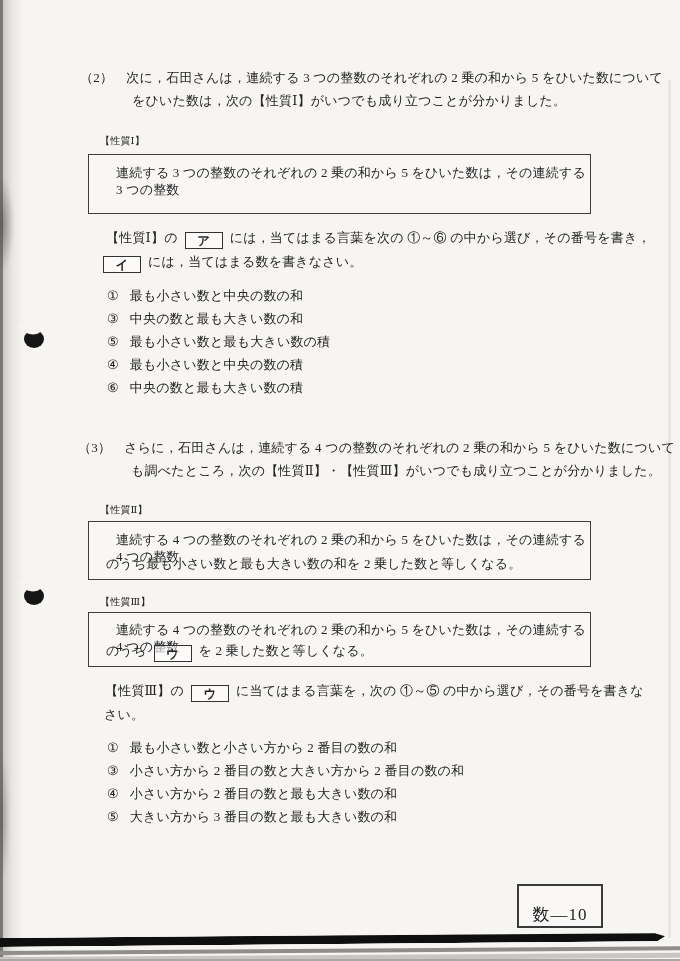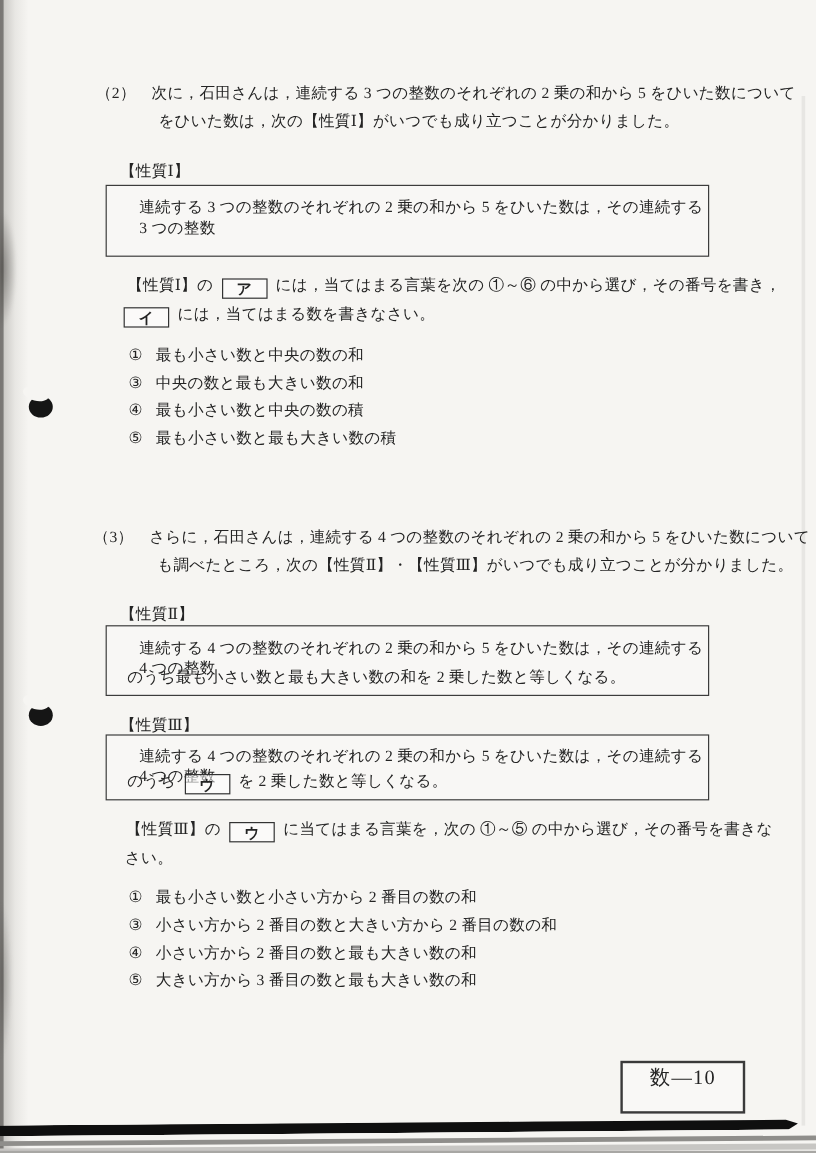--- a/index.html
+++ b/index.html
@@ -4,41 +4,41 @@
 <style>
   html,body{margin:0;padding:0}
   body{
     width:680px;height:961px;position:relative;overflow:hidden;
     background:#f6f5f2;
     font-family:"Liberation Serif","DejaVu Serif",serif;
     color:#242424;
   }
   .abs{position:absolute;white-space:nowrap}
   .txt{font-size:13px;letter-spacing:.2px;line-height:17px}
-  .title{font-size:13px;letter-spacing:.2px}
+  .title{font-size:10px;letter-spacing:.2px}
   
   .pbox{position:absolute;border:1.5px solid #3c3c3c;background:rgba(255,255,255,.25)}
   .pbox .bl1{position:absolute;left:27px;top:9px}
   .pbox .bl2{position:absolute;left:17px}
   
   .blank{
     display:inline-block;min-width:38px;height:17px;box-sizing:border-box;
     border:1.6px solid #333;background:rgba(255,255,255,.5);
     font-family:"Liberation Sans","DejaVu Sans",sans-serif;
     font-weight:bold;font-size:12.5px;line-height:14px;text-align:center;
     vertical-align:-3px;margin:0 7px;padding-top:1px;
   }
   
   .opts{position:absolute;left:107px}
   .opt{height:23px;line-height:23px;font-size:13px;letter-spacing:.2px;white-space:nowrap}
   .opt-num{display:inline-block;margin-right:11px}
   
   .pagebox{
-    position:absolute;left:517px;top:884px;width:104px;height:44px;box-sizing:border-box;
-    border:2px solid #3a3a3a;display:flex;align-items:flex-start;justify-content:center;
+    position:absolute;left:517px;top:884px;width:86px;height:44px;box-sizing:border-box;
+    border:2px solid #3a3a3a;display:flex;align-items:flex-end;justify-content:center;
     font-size:17px;letter-spacing:1px;background:rgba(255,255,255,.3);
   }
   
   .edge-band{position:absolute;left:0;top:0;width:28px;height:100%;
     background:linear-gradient(to right,rgba(118,115,110,.40),rgba(160,158,153,.16) 45%,rgba(200,198,193,0) 85%);}
   .edge-line{position:absolute;left:0;top:0;width:2.5px;height:100%;background:rgba(45,44,42,.5)}
   .edge-blotch1{position:absolute;left:0;top:176px;width:14px;height:96px;
     background:radial-gradient(ellipse at left center,rgba(62,60,56,.55),rgba(62,60,56,0) 72%);filter:blur(1.5px)}
   .edge-blotch2{position:absolute;left:0;top:752px;width:10px;height:130px;
     background:radial-gradient(ellipse at left center,rgba(62,60,56,.38),rgba(62,60,56,0) 72%);filter:blur(1.5px)}
@@ -76,22 +76,23 @@
 <div class="abs txt" style="left:106px;top:229px">
   <span>【性質Ⅰ】の</span><span class="blank">ア</span><span>には，当てはまる言葉を次の ①～⑥ の中から選び，その番号を書き，</span>
 </div>
 <div class="abs txt" style="left:103px;top:253px">
   <span class="blank" style="margin-left:0">イ</span><span>には，当てはまる数を書きなさい。</span>
 </div>
 
 <div class="opts" style="top:284px">
   <div class="opt"><span class="opt-num">①</span><span>最も小さい数と中央の数の和</span></div>
   <div class="opt"><span class="opt-num">③</span><span>中央の数と最も大きい数の和</span></div>
+  <div class="opt"><span class="opt-num">⑤</span><span>最も小さい数と最も大きい数の積</span></div>
   <div class="opt"><span class="opt-num">④</span><span>最も小さい数と中央の数の積</span></div>
-  <div class="opt"><span class="opt-num">⑤</span><span>最も小さい数と最も大きい数の積</span></div>
+  <div class="opt"><span class="opt-num">⑥</span><span>中央の数と最も大きい数の積</span></div>
 </div>
 
 <div class="abs txt" style="left:78px;top:439px">（3）　さらに，石田さんは，連続する 4 つの整数のそれぞれの 2 乗の和から 5 をひいた数について</div>
 <div class="abs txt" style="left:131px;top:462px">も調べたところ，次の【性質Ⅱ】・【性質Ⅲ】がいつでも成り立つことが分かりました。</div>
 
 <div class="abs title" style="left:100px;top:503px">【性質Ⅱ】</div>
 <div class="pbox" style="left:88px;top:521px;width:501px;height:57px">
   <div class="bl1 txt">連続する 4 つの整数のそれぞれの 2 乗の和から 5 をひいた数は，その連続する 4 つの整数</div>
   <div class="bl2 txt" style="top:33px">のうち最も小さい数と最も大きい数の和を 2 乗した数と等しくなる。</div>
 </div>

